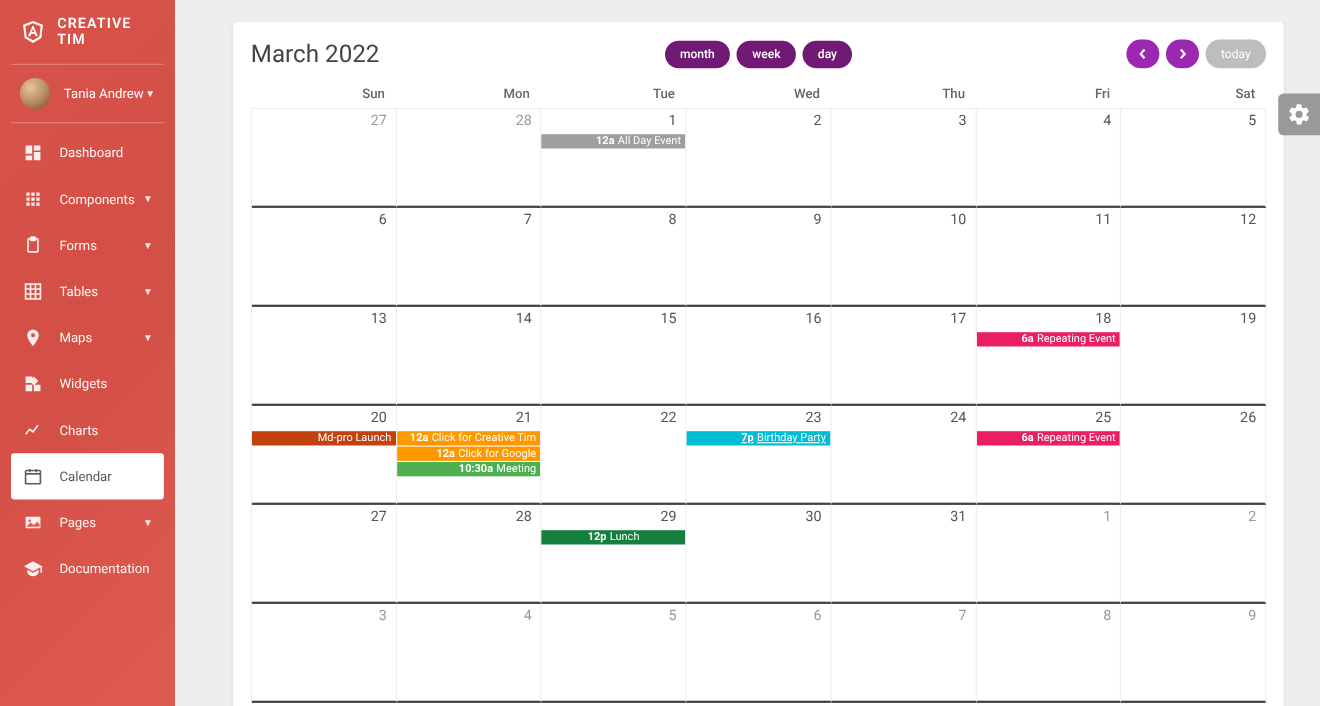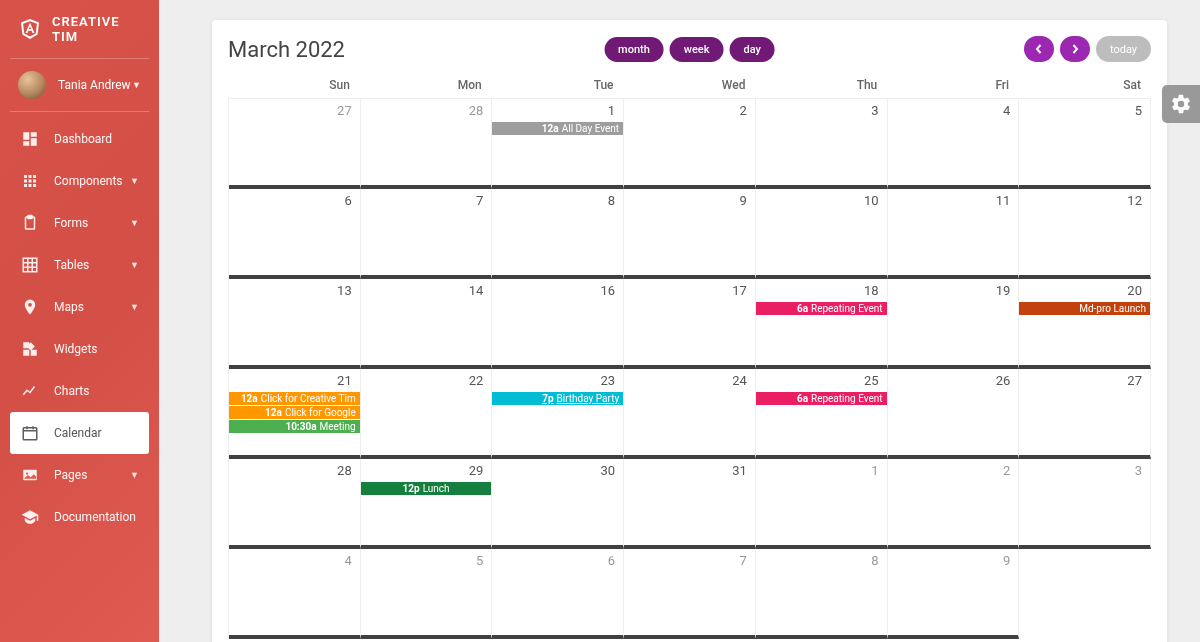--- a/index.html
+++ b/index.html
@@ -21,21 +21,21 @@
 .cal-header{display:flex;align-items:center;margin-bottom:10px}
 .cal-title{font-size:22px;color:#444;font-weight:400}
 .view-btns{position:absolute;left:50%;transform:translateX(-50%);display:flex;gap:6px}
 .pill{background:#701a75;color:#fff;border:none;border-radius:30px;padding:6px 14px;font-size:11px;font-weight:500;cursor:pointer}
 .nav-btns{margin-left:auto;display:flex;gap:6px}
 .circ{width:30px;height:26px;border-radius:30px;background:#9c27b0;color:#fff;border:none;display:flex;align-items:center;justify-content:center;cursor:pointer}
 .today-btn{background:#bdbdbd;color:#fff;border:none;border-radius:30px;padding:6px 14px;font-size:11px;cursor:pointer}
 .dayhead{display:grid;grid-template-columns:repeat(7,1fr);margin-top:8px}
 .dayhead div{text-align:right;padding:6px 10px;font-size:12px;color:#666;font-weight:500}
 .grid{display:grid;grid-template-columns:repeat(7,1fr);grid-template-rows:repeat(6,90px);border-top:1px solid #eee;border-left:1px solid #eee}
-.cell{border-right:1px solid #eee;border-bottom:4px solid #404040;position:relative;overflow:hidden}
+.cell{border-right:1px solid #eee;border-bottom:2px solid #404040;position:relative;overflow:hidden}
 .daynum{position:absolute;top:4px;right:8px;font-size:13px;color:#999}
 .cell.in .daynum{color:#555}
 .event{font-size:10px;color:#fff;padding:1px 4px;margin:1px 0;display:flex;white-space:nowrap;overflow:hidden;cursor:pointer}
 .event .t{font-weight:700;margin-right:3px}
 .events{position:absolute;top:22px;left:0;right:0}
 .settings-fab{position:absolute;right:0;top:85px;width:38px;height:38px;background:#999;border-radius:5px 0 0 5px;display:flex;align-items:center;justify-content:center;cursor:pointer}
 svg{display:block}
 </style>
 </head>
 <body>
@@ -228,20 +228,23 @@
       <div class="cell in">
         <div class="daynum">12</div>
       </div>
       <div class="cell in">
         <div class="daynum">13</div>
       </div>
       <div class="cell in">
         <div class="daynum">14</div>
       </div>
       <div class="cell in">
+        <div class="daynum">15</div>
+      </div>
+      <div class="cell in">
         <div class="daynum">16</div>
       </div>
       <div class="cell in">
         <div class="daynum">17</div>
       </div>
       <div class="cell in">
         <div class="daynum">18</div>
         <div class="events">
           <div class="event" style="background: rgb(233, 30, 99); justify-content: flex-end;">
             <span class="t">6a</span>

